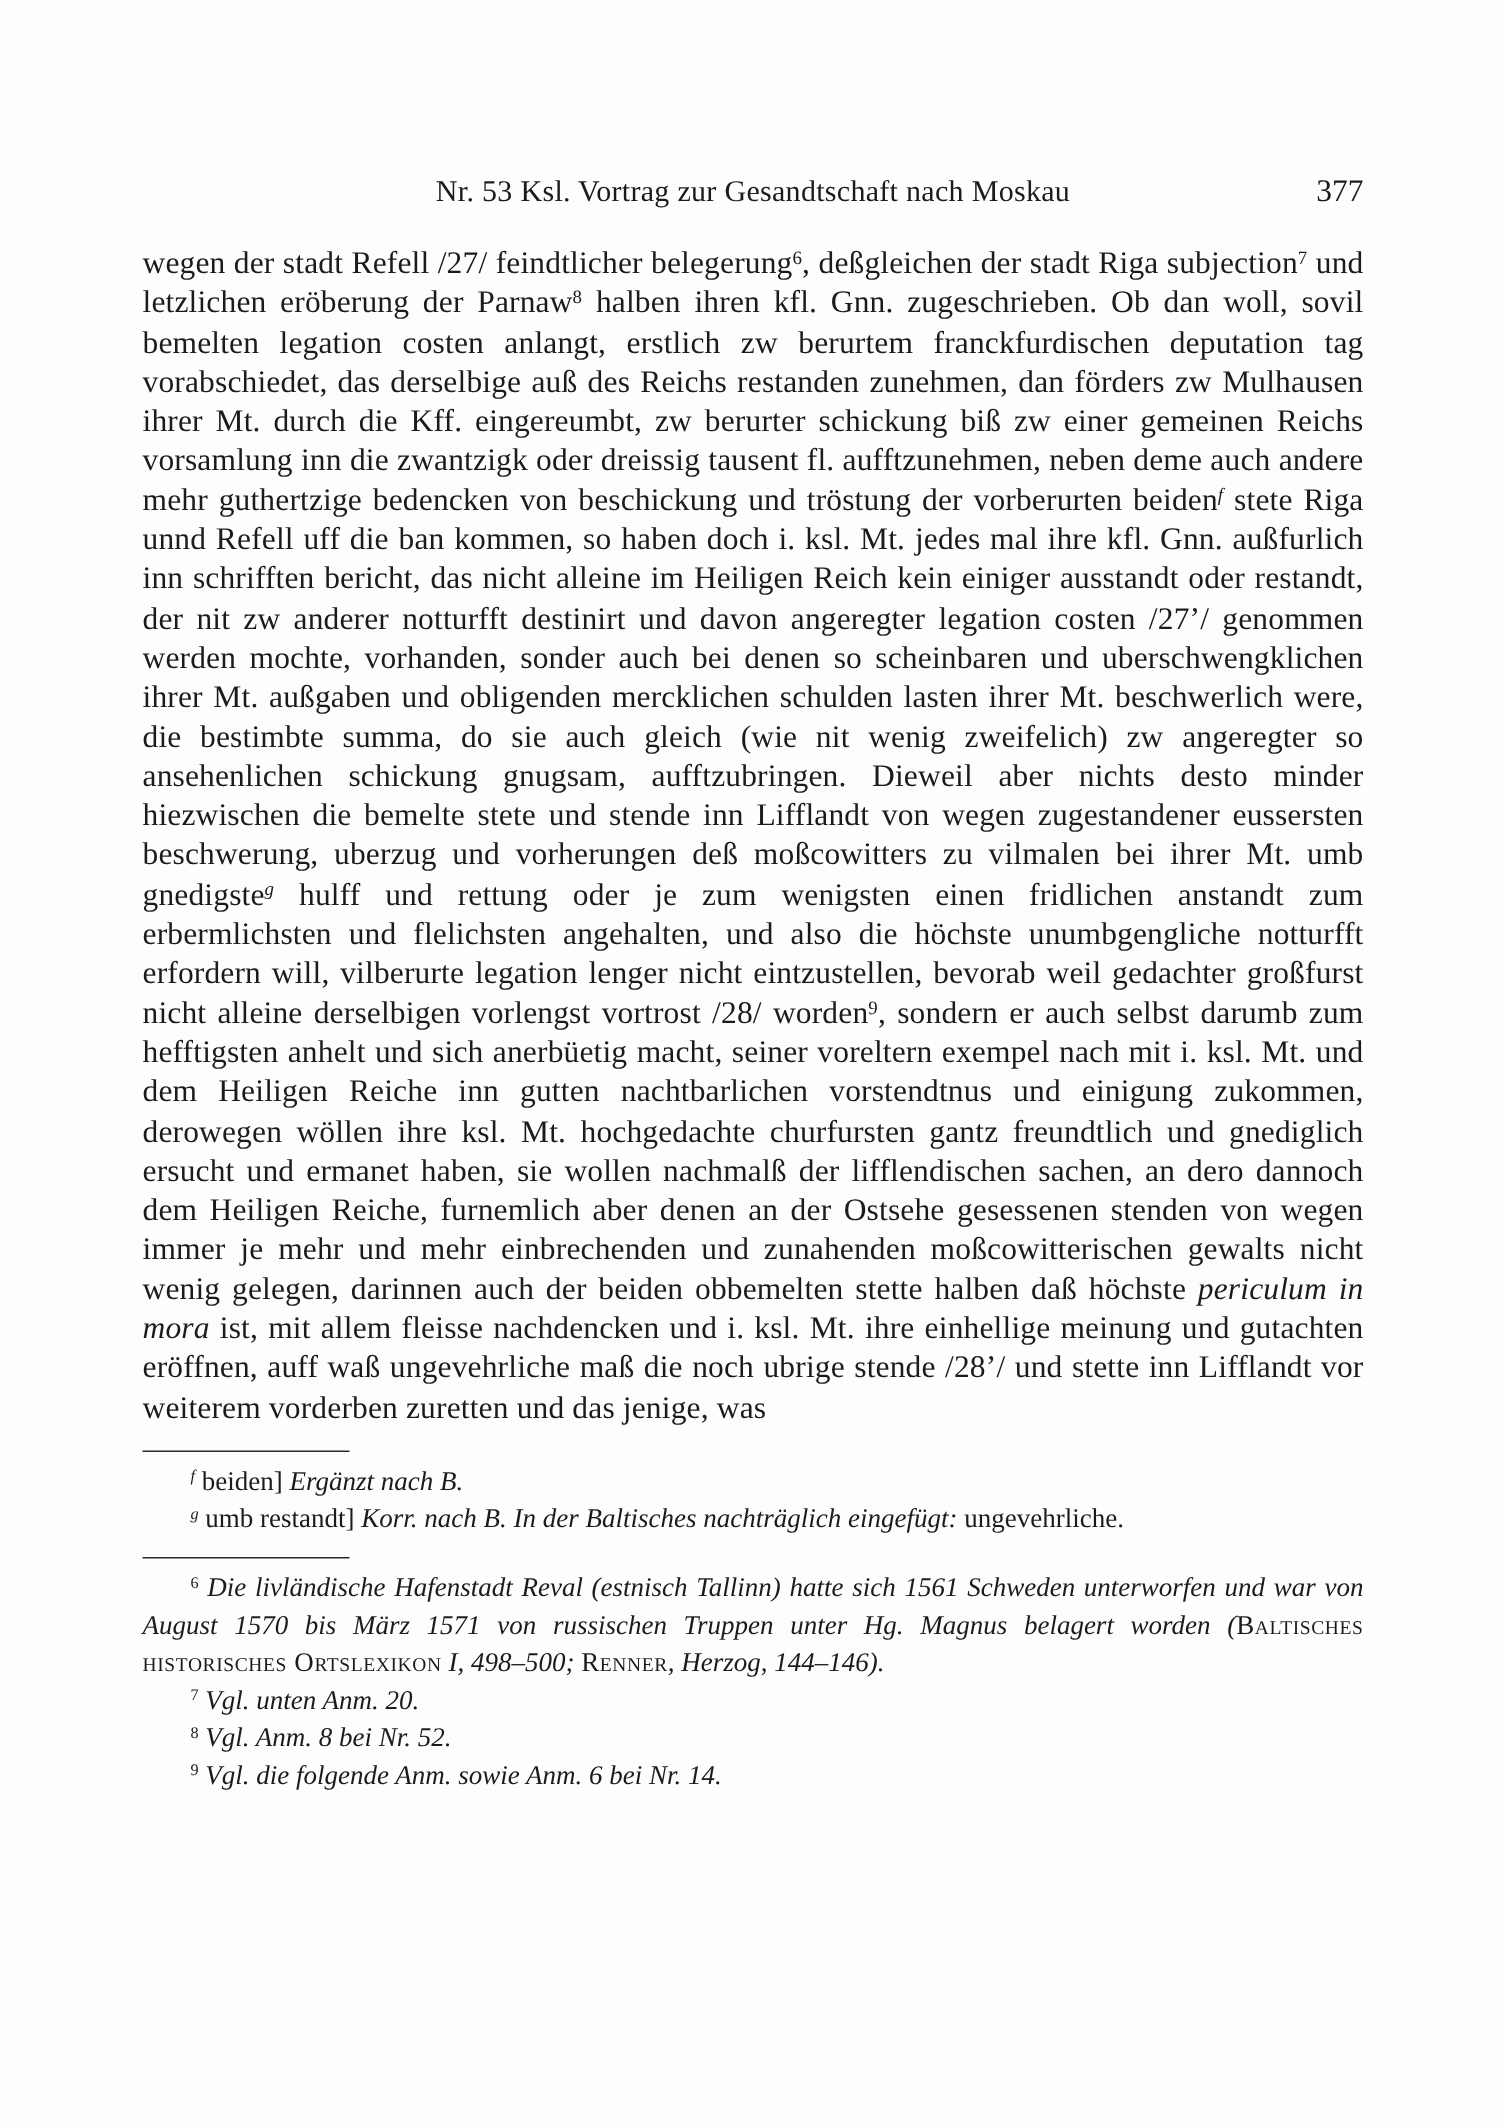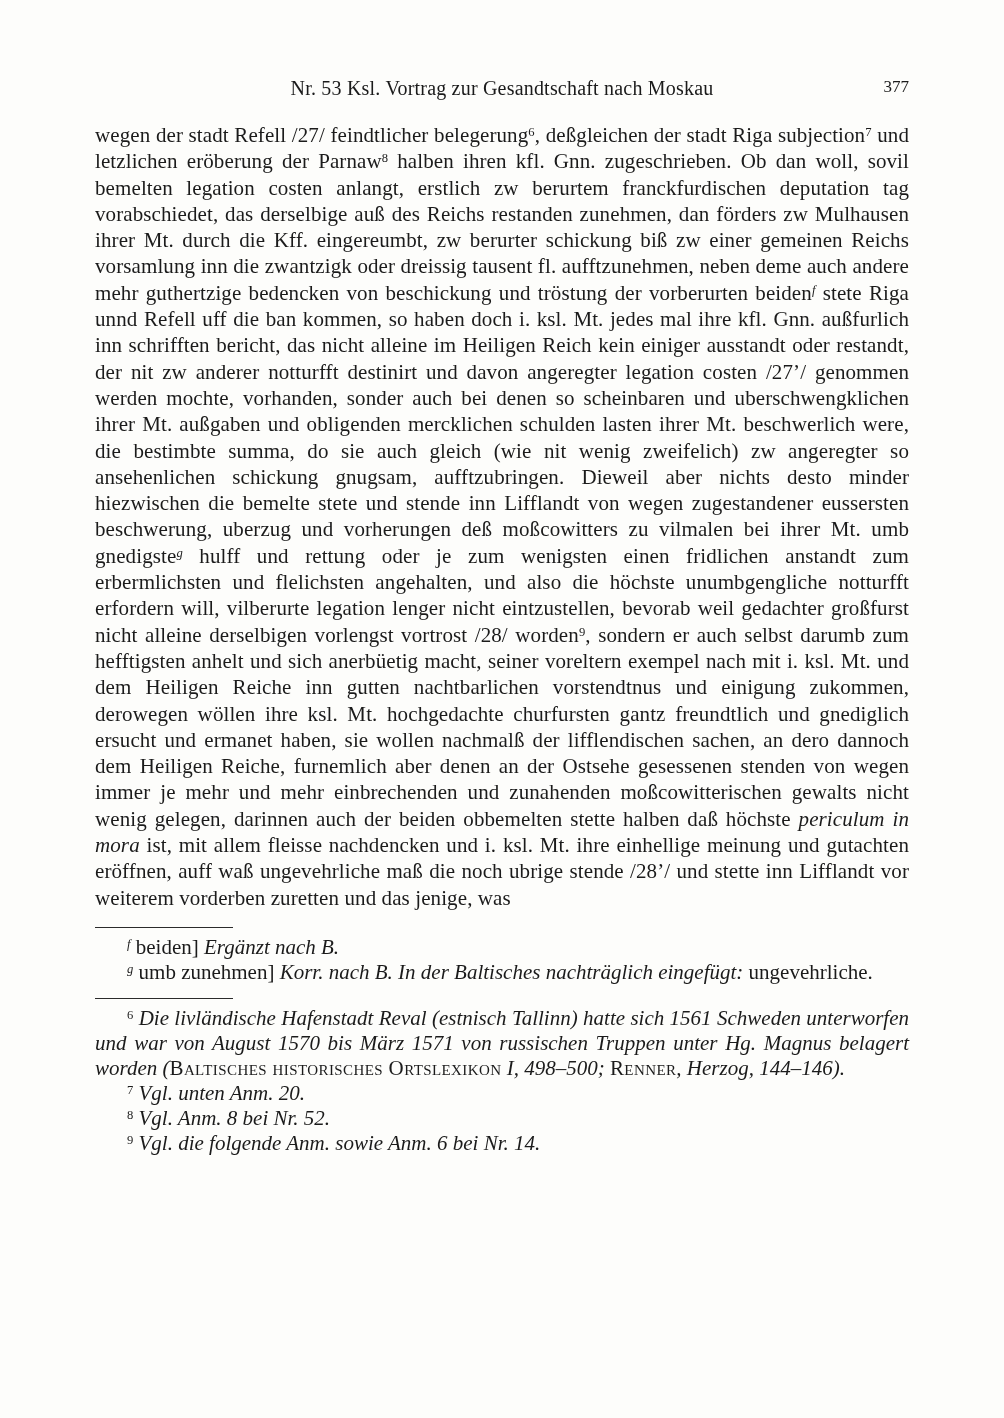--- a/index.html
+++ b/index.html
@@ -7,39 +7,39 @@
   body {
     width: 1004px;
     height: 1418px;
     background: #fdfdfb;
     color: #1b1b1b;
     font-family: "Liberation Serif", "DejaVu Serif", serif;
   }
   .page {
     width: 1004px;
     height: 1418px;
-    padding: 76px 95px 0 95px;
+    padding: 116px 95px 0 95px;
     overflow: hidden;
     background: #fdfdfb;
   }
   .running-head {
     position: relative;
     width: 100%;
     text-align: center;
     font-size: 20px;
     line-height: 24px;
   }
   .running-head .head-title {
     letter-spacing: 0.2px;
   }
   .running-head .page-number {
     position: absolute;
     right: 0;
     top: -1px;
-    font-size: 17px;
+    font-size: 21px;
     margin-left: 16px;
   }
   .body-text {
     margin: 22px 0 0 0;
     font-size: 21px;
     line-height: 26.3px;
     text-align: justify;
     letter-spacing: 0.1px;
   }
   sup {
@@ -52,21 +52,21 @@
   .smallcaps { font-variant: small-caps; letter-spacing: 0.4px; }
   .apparatus { margin-top: 16px; }
   .rule {
     width: 138px;
     height: 0;
     border-top: 1.5px solid #2b2b2b;
     margin: 0 0 7px 0;
   }
   .note {
     margin: 0;
-    font-size: 21px;
+    font-size: 18px;
     line-height: 25px;
     text-align: justify;
     text-indent: 32px;
   }
   .footnotes { margin-top: 13px; }
 </style>
 </head>
 <body>
 
 <div class="page">
@@ -76,21 +76,21 @@
     <span class="page-number">377</span>
   </header>
 
   <main>
     <p class="body-text"><span>wegen der stadt Refell /27/ feindtlicher belegerung</span><sup class="sup">6</sup><span>, deßgleichen der stadt Riga subjection</span><sup class="sup">7</sup><span> und letzlichen eröberung der Parnaw</span><sup class="sup">8</sup><span> halben ihren kfl. Gnn. zugeschrieben. Ob dan woll, sovil bemelten legation costen anlangt, erstlich zw berurtem franckfurdischen deputation tag vorabschiedet, das derselbige auß des Reichs restanden zunehmen, dan förders zw Mulhausen ihrer Mt. durch die Kff. eingereumbt, zw berurter schickung biß zw einer gemeinen Reichs vorsamlung inn die zwantzigk oder dreissig tausent fl. aufftzunehmen, neben deme auch andere mehr guthertzige bedencken von beschickung und tröstung der vorberurten beiden</span><sup class="sup-italic">f</sup><span> stete Riga unnd Refell uff die ban kommen, so haben doch i. ksl. Mt. jedes mal ihre kfl. Gnn. außfurlich inn schrifften bericht, das nicht alleine im Heiligen Reich kein einiger ausstandt oder restandt, der nit zw anderer notturfft destinirt und davon angeregter legation costen /27’/ genommen werden mochte, vorhanden, sonder auch bei denen so scheinbaren und uberschwengklichen ihrer Mt. außgaben und obligenden mercklichen schulden lasten ihrer Mt. beschwerlich were, die bestimbte summa, do sie auch gleich (wie nit wenig zweifelich) zw angeregter so ansehenlichen schickung gnugsam, aufftzubringen. Dieweil aber nichts desto minder hiezwischen die bemelte stete und stende inn Lifflandt von wegen zugestandener eussersten beschwerung, uberzug und vorherungen deß moßcowitters zu vilmalen bei ihrer Mt. umb gnedigste</span><sup class="sup-italic">g</sup><span> hulff und rettung oder je zum wenigsten einen fridlichen anstandt zum erbermlichsten und flelichsten angehalten, und also die höchste unumbgengliche notturfft erfordern will, vilberurte legation lenger nicht eintzustellen, bevorab weil gedachter großfurst nicht alleine derselbigen vorlengst vortrost /28/ worden</span><sup class="sup">9</sup><span>, sondern er auch selbst darumb zum hefftigsten anhelt und sich anerbüetig macht, seiner voreltern exempel nach mit i. ksl. Mt. und dem Heiligen Reiche inn gutten nachtbarlichen vorstendtnus und einigung zukommen, derowegen wöllen ihre ksl. Mt. hochgedachte churfursten gantz freundtlich und gnediglich ersucht und ermanet haben, sie wollen nachmalß der lifflendischen sachen, an dero dannoch dem Heiligen Reiche, furnemlich aber denen an der Ostsehe gesessenen stenden von wegen immer je mehr und mehr einbrechenden und zunahenden moßcowitterischen gewalts nicht wenig gelegen, darinnen auch der beiden obbemelten stette halben daß höchste </span><span class="italic">periculum in mora</span><span> ist, mit allem fleisse nachdencken und i. ksl. Mt. ihre einhellige meinung und gutachten eröffnen, auff waß ungevehrliche maß die noch ubrige stende /28’/ und stette inn Lifflandt vor weiterem vorderben zuretten und das jenige, was</span></p>
   </main>
 
   <section class="apparatus">
     <div class="rule"></div>
     <p class="note"><sup class="sup-italic">f</sup><span> beiden] </span><span class="italic">Ergänzt nach B.</span></p>
-    <p class="note"><sup class="sup-italic">g</sup><span> umb zunehmen] </span><span class="italic">Korr. nach B. In der Baltisches nachträglich eingefügt:</span><span> ungevehrliche.</span></p>
+    <p class="note"><sup class="sup-italic">g</sup><span> umb restandt] </span><span class="italic">Korr. nach B. In der Baltisches nachträglich eingefügt:</span><span> ungevehrliche.</span></p>
   </section>
 
   <section class="footnotes">
     <div class="rule"></div>
     <p class="note"><sup class="sup">6</sup><span> </span><span class="italic">Die livländische Hafenstadt Reval (estnisch Tallinn) hatte sich 1561 Schweden unterworfen und war von August 1570 bis März 1571 von russischen Truppen unter Hg. Magnus belagert worden (</span><span class="smallcaps">Baltisches historisches Ortslexikon</span><span class="italic"> I, 498–500; </span><span class="smallcaps">Renner</span><span class="italic">, Herzog, 144–146).</span></p>
     <p class="note"><sup class="sup">7</sup><span> </span><span class="italic">Vgl. unten Anm. 20.</span></p>
     <p class="note"><sup class="sup">8</sup><span> </span><span class="italic">Vgl. Anm. 8 bei Nr. 52.</span></p>
     <p class="note"><sup class="sup">9</sup><span> </span><span class="italic">Vgl. die folgende Anm. sowie Anm. 6 bei Nr. 14.</span></p>
   </section>
 

